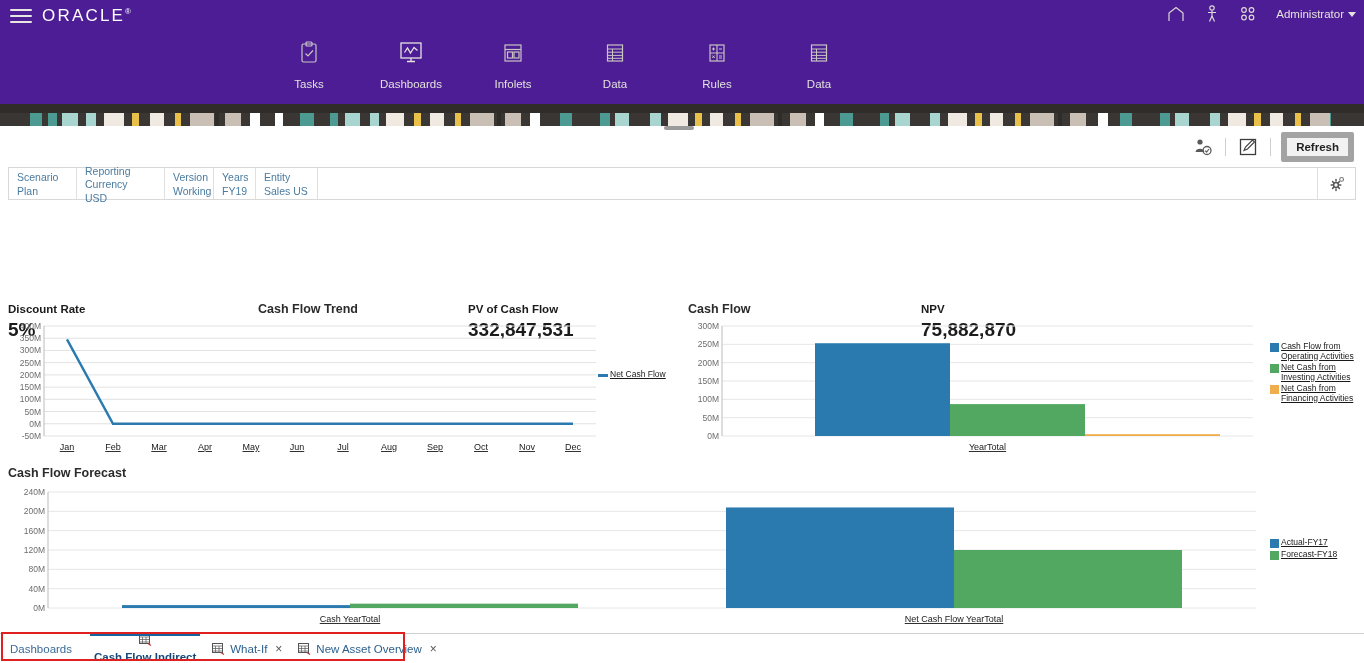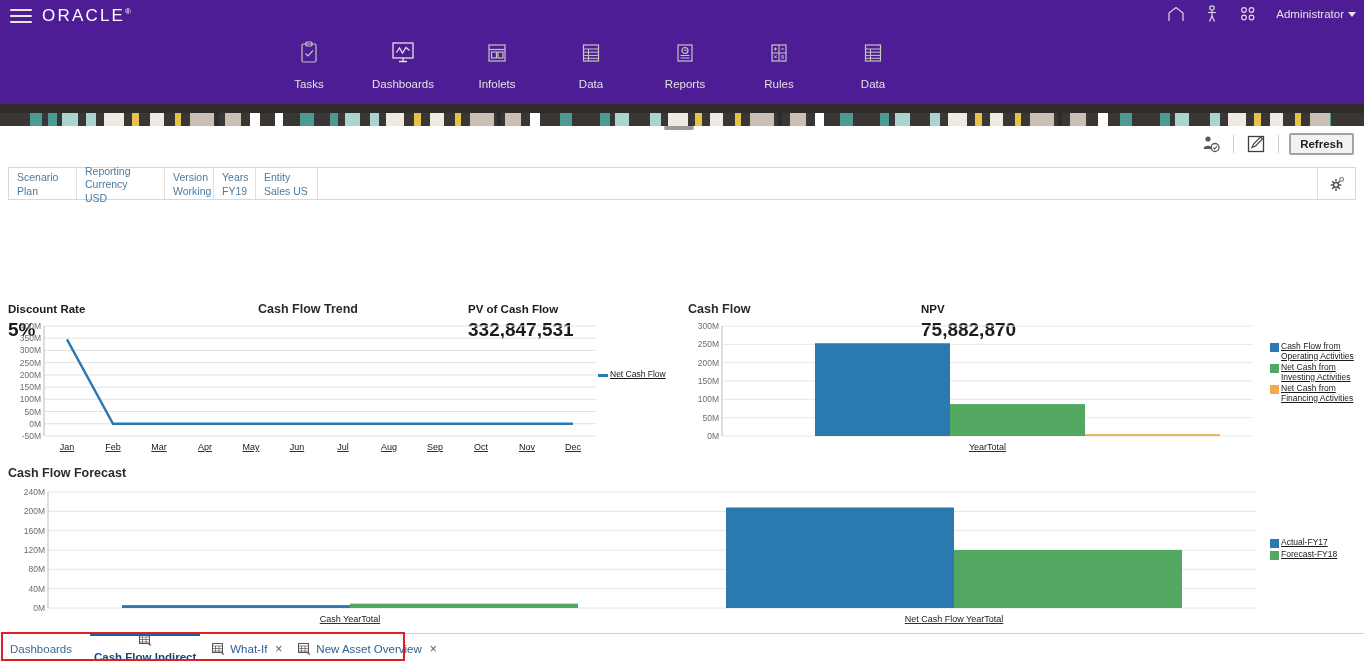--- a/index.html
+++ b/index.html
@@ -27,36 +27,36 @@
     font-family:"Liberation Sans", sans-serif;
   }
   .oracle-logo sup{ font-size:8px; vertical-align:super; letter-spacing:0;}
 
   .topright{ position:absolute; right:8px; top:2px; height:24px; display:flex; align-items:center; gap:16px;}
   .tr-icon{ width:20px; height:20px; display:flex; align-items:center; justify-content:center; cursor:pointer;}
   .admin-label{ color:#e5e2df; font-size:11.5px; margin-left:2px; cursor:pointer; white-space:nowrap;}
   .caret-d{ display:inline-block; margin-left:4px; border-left:4px solid transparent; border-right:4px solid transparent; border-top:5px solid #e5e2df; vertical-align:middle;}
 
   
-  .navcluster{ position:absolute; left:262px; top:38px; display:flex; gap:0; }
+  .navcluster{ position:absolute; left:262px; top:38px; display:flex; gap:8px; }
   .navitem{ width:94px; display:flex; flex-direction:column; align-items:center; cursor:pointer;}
   .navitem .glyph{ height:30px; display:flex; align-items:center; justify-content:center;}
   .navitem .nlabel{ margin-top:10px; color:#e3e0dd; font-size:11.5px;}
 
   
   .banner{ position:absolute; left:0; top:104px; width:1364px; height:22px; overflow:hidden; background:#2f2c2a;}
   .drag-handle{ position:absolute; left:664px; top:126px; width:30px; height:4px; background:#9a9a9a; border-radius:2px;}
 
   
   .actionbar{ position:absolute; left:0; top:130px; width:1364px; height:30px; }
   .ab-right{ position:absolute; right:10px; top:2px; display:flex; align-items:center; gap:10px;}
   .ab-icon{ width:24px; height:24px; display:flex; align-items:center; justify-content:center; cursor:pointer;}
   .ab-sep{ width:1px; height:18px; background:#cfcfcf;}
   .refresh-btn{
-    border:2px solid #a3a3a3; background:#f2f2f2; border-radius:2px;
+    border:6px solid #a3a3a3; background:#f2f2f2; border-radius:2px;
     font-size:11.5px; color:#222; padding:3px 9px; cursor:pointer;
     font-family:"Liberation Sans", sans-serif; font-weight:bold;
   }
 
   
   .povbar{
     position:absolute; left:8px; top:167px; width:1348px; height:33px;
     border:1px solid #d8d8d8; background:#fff; display:flex;
   }
   .pov-cell{
@@ -190,31 +190,20 @@
     <div class="navitem">
       <div class="glyph">
         <svg width="22" height="22" viewBox="0 0 22 22">
             <rect x="3.5" y="3" width="15" height="16" fill="none" stroke="#c9c5c1" stroke-width="1.2"></rect>
             <path d="M3.5 7 L18.5 7 M3.5 10.2 L18.5 10.2 M3.5 13.4 L18.5 13.4 M3.5 16.3 L18.5 16.3 M8.5 7 L8.5 19" stroke="#c9c5c1" stroke-width="1"></path>
           </svg>
       </div>
       <div class="nlabel">Data</div>
     </div>
 
-    <div class="navitem">
-      <div class="glyph">
-        <svg width="22" height="22" viewBox="0 0 22 22">
-            <rect x="4" y="3" width="14" height="16" fill="none" stroke="#c9c5c1" stroke-width="1.2"></rect>
-            <circle cx="11" cy="8.5" r="3" fill="none" stroke="#c9c5c1" stroke-width="1.2"></circle>
-            <path d="M11 6.6 L11 8.5 L12.6 8.5" stroke="#c9c5c1" stroke-width="1"></path>
-            <path d="M6.5 13.5 L15.5 13.5 M6.5 16 L15.5 16" stroke="#c9c5c1" stroke-width="1.2"></path>
-          </svg>
-      </div>
-      <div class="nlabel">Reports</div>
-    </div>
 
     <div class="navitem">
       <div class="glyph">
         <svg width="22" height="22" viewBox="0 0 22 22">
             <rect x="4" y="3" width="14" height="16" fill="none" stroke="#c9c5c1" stroke-width="1.2"></rect>
             <path d="M11 3 L11 19 M4 11 L18 11" stroke="#c9c5c1" stroke-width="1.1"></path>
             <path d="M6 7 L9 7 M7.5 5.5 L7.5 8.5" stroke="#c9c5c1" stroke-width="1"></path>
             <path d="M13 7 L16 7" stroke="#c9c5c1" stroke-width="1"></path>
             <path d="M6.3 13.5 L8.7 16 M8.7 13.5 L6.3 16" stroke="#c9c5c1" stroke-width="1"></path>
             <path d="M13 14 L16 14 M13 16 L16 16" stroke="#c9c5c1" stroke-width="1"></path>

